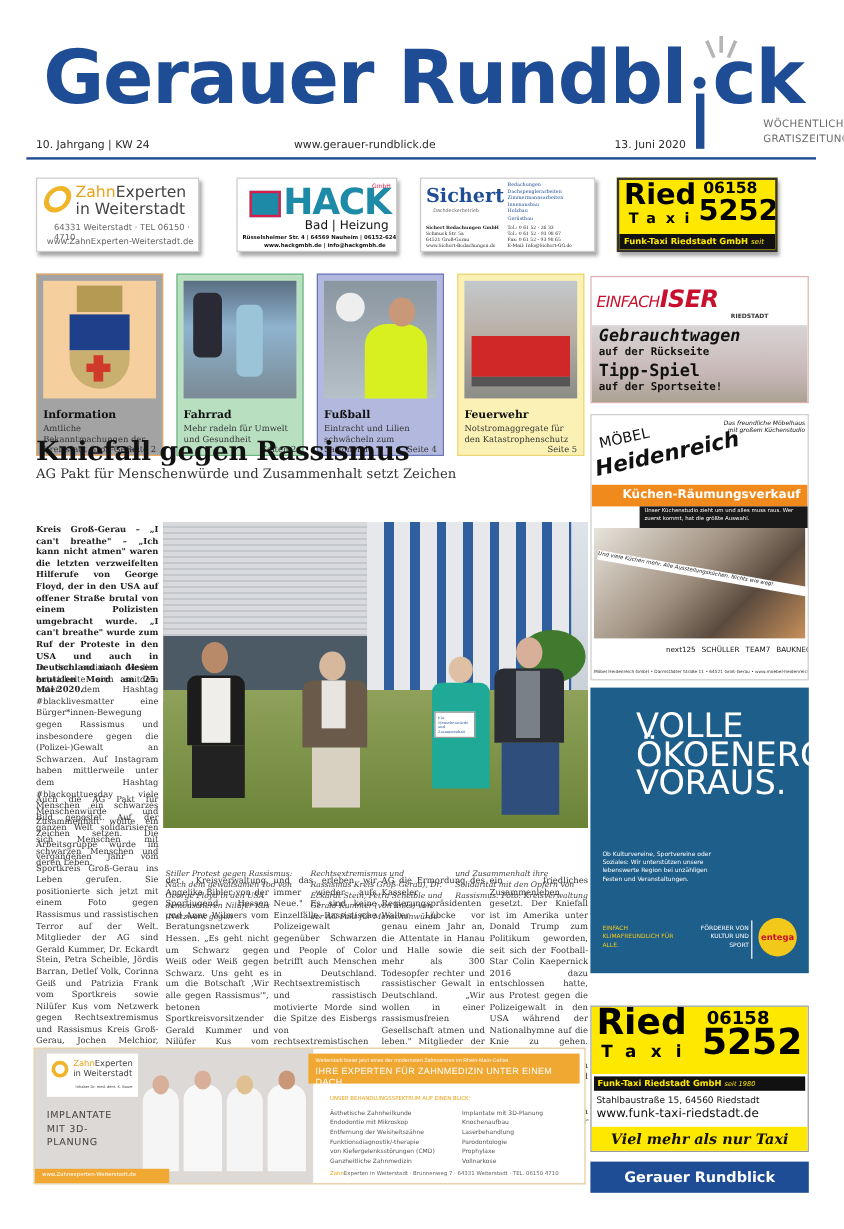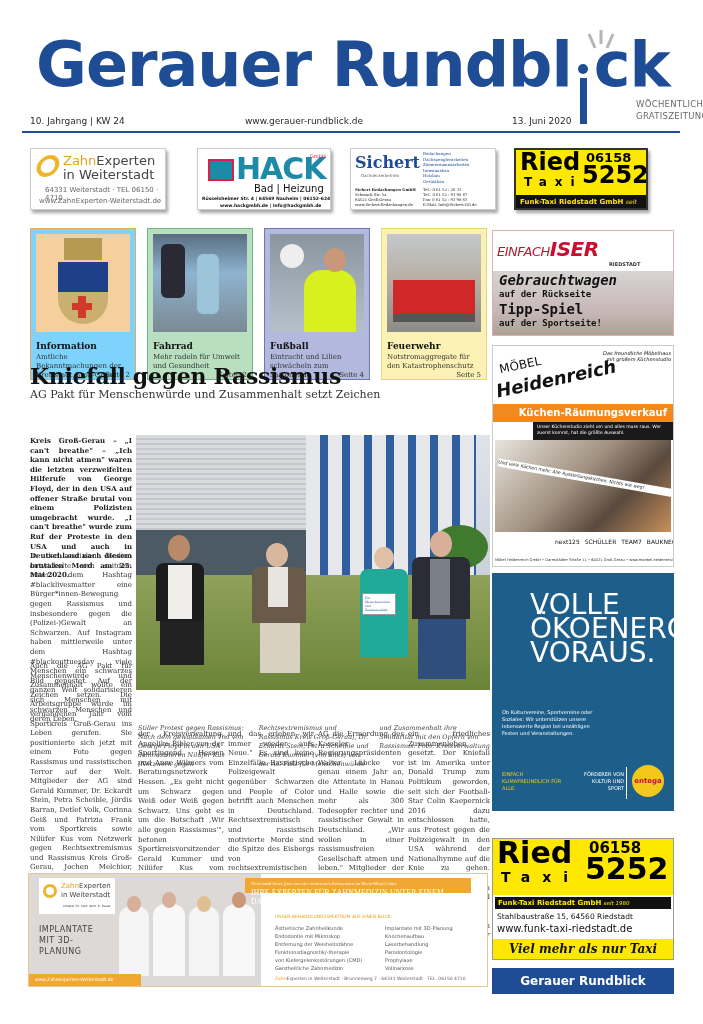--- a/index.html
+++ b/index.html
@@ -117,21 +117,21 @@
 <div class="abs ad-top ried" style="left:514px;width:134px;border:2px solid #333;">
   <div class="ried-big" style="position:absolute;left:4px;top:-2px;font-size:24px;">Ried</div>
   <div class="ried-big" style="position:absolute;left:8px;top:25px;font-size:12px;letter-spacing:8px;">Taxi</div>
   <div class="ried-big" style="position:absolute;left:70px;top:0px;font-size:13px;">06158</div>
   <div class="ried-big" style="position:absolute;left:66px;top:11px;font-size:24px;">5252</div>
   <div style="position:absolute;left:0;top:45px;width:100%;height:13px;background:#111;color:#ffe800;font-family:'DejaVu Sans',sans-serif;font-weight:bold;font-size:7px;line-height:13px;padding-left:4px;">
     <span>Funk-Taxi Riedstadt GmbH</span> <span style="font-style:italic;font-weight:normal;font-size:6px;">seit 1980</span>
   </div>
 </div>
 
-<div class="abs teaser" style="left:30px;background:#7dd3fc;border-color:#e8a860;height:152px;padding-left:16px;">
+<div class="abs teaser" style="left:30px;background:#a3a3a3;border-color:#e8a860;height:152px;padding-left:16px;">
   <div class="img" style="background:#f6cf9e;">
     <div style="position:absolute;left:28px;top:4px;width:38px;height:22px;background:#b49a52;"></div>
     <div style="position:absolute;left:22px;top:28px;width:50px;height:30px;background:#1e3f8a;"></div>
     <div style="position:absolute;left:22px;top:58px;width:50px;height:32px;background:#c9b070;border-radius:0 0 25px 25px;"></div>
     <div style="position:absolute;left:42px;top:62px;width:8px;height:22px;background:#d03a2a;"></div>
     <div style="position:absolute;left:36px;top:69px;width:20px;height:7px;background:#d03a2a;"></div>
   </div>
   <div class="title">Information</div>
   <div class="desc">Amtliche Bekanntmachungen der Kreisstadt Groß-Gerau</div>
   <div class="page">Seite 2</div>
@@ -288,21 +288,21 @@
     <div style="position:absolute;left:2px;top:14px;width:30px;height:70px;background:#f5f5f5;border-radius:12px 12px 0 0;"></div>
     <div style="position:absolute;left:10px;top:4px;width:14px;height:16px;background:#d8b09a;border-radius:50%;"></div>
     <div style="position:absolute;left:36px;top:12px;width:32px;height:72px;background:#f8f8f8;border-radius:12px 12px 0 0;"></div>
     <div style="position:absolute;left:45px;top:0;width:14px;height:16px;background:#d8b09a;border-radius:50%;"></div>
     <div style="position:absolute;left:72px;top:14px;width:30px;height:70px;background:#f5f5f5;border-radius:12px 12px 0 0;"></div>
     <div style="position:absolute;left:80px;top:4px;width:14px;height:16px;background:#e0c090;border-radius:50%;"></div>
     <div style="position:absolute;left:106px;top:12px;width:32px;height:72px;background:#f8f8f8;border-radius:12px 12px 0 0;"></div>
     <div style="position:absolute;left:115px;top:0;width:14px;height:16px;background:#c89878;border-radius:50%;"></div>
   </div>
   <div style="position:absolute;left:0;top:100px;width:112px;height:12px;background:#f0a833;color:#fff;font-family:'DejaVu Sans',sans-serif;font-size:4.5px;line-height:12px;padding-left:6px;">www.Zahnexperten-Weiterstadt.de</div>
-  <div style="position:absolute;left:216px;top:4px;width:226px;height:15px;background:#f0a833;color:#fff;font-family:Liberation Serif, serif;padding:3px 6px;">
+  <div style="position:absolute;left:228px;top:4px;width:226px;height:25px;background:#f0a833;color:#fff;font-family:Liberation Sans, sans-serif;padding:3px 6px;">
     <div style="font-size:4.5px;opacity:0.9;">Weiterstadt bietet jetzt eines der modernsten Zahnzentren im Rhein-Main-Gebiet</div>
     <div style="font-size:7.5px;letter-spacing:0.3px;margin-top:2px;">IHRE EXPERTEN FÜR ZAHNMEDIZIN UNTER EINEM DACH</div>
   </div>
   <div style="position:absolute;left:246px;top:40px;font-family:'DejaVu Sans',sans-serif;font-size:4.5px;color:#e8a21a;">UNSER BEHANDLUNGSSPEKTRUM AUF EINEN BLICK:</div>
   <div style="position:absolute;left:246px;top:50px;font-family:'DejaVu Sans',sans-serif;font-size:5px;line-height:8px;color:#555;">
     <div>Ästhetische Zahnheilkunde</div>
     <div>Endodontie mit Mikroskop</div>
     <div>Entfernung der Weisheitszähne</div>
     <div>Funktionsdiagnostik/-therapie</div>
     <div>von Kiefergelenksstörungen (CMD)</div>

